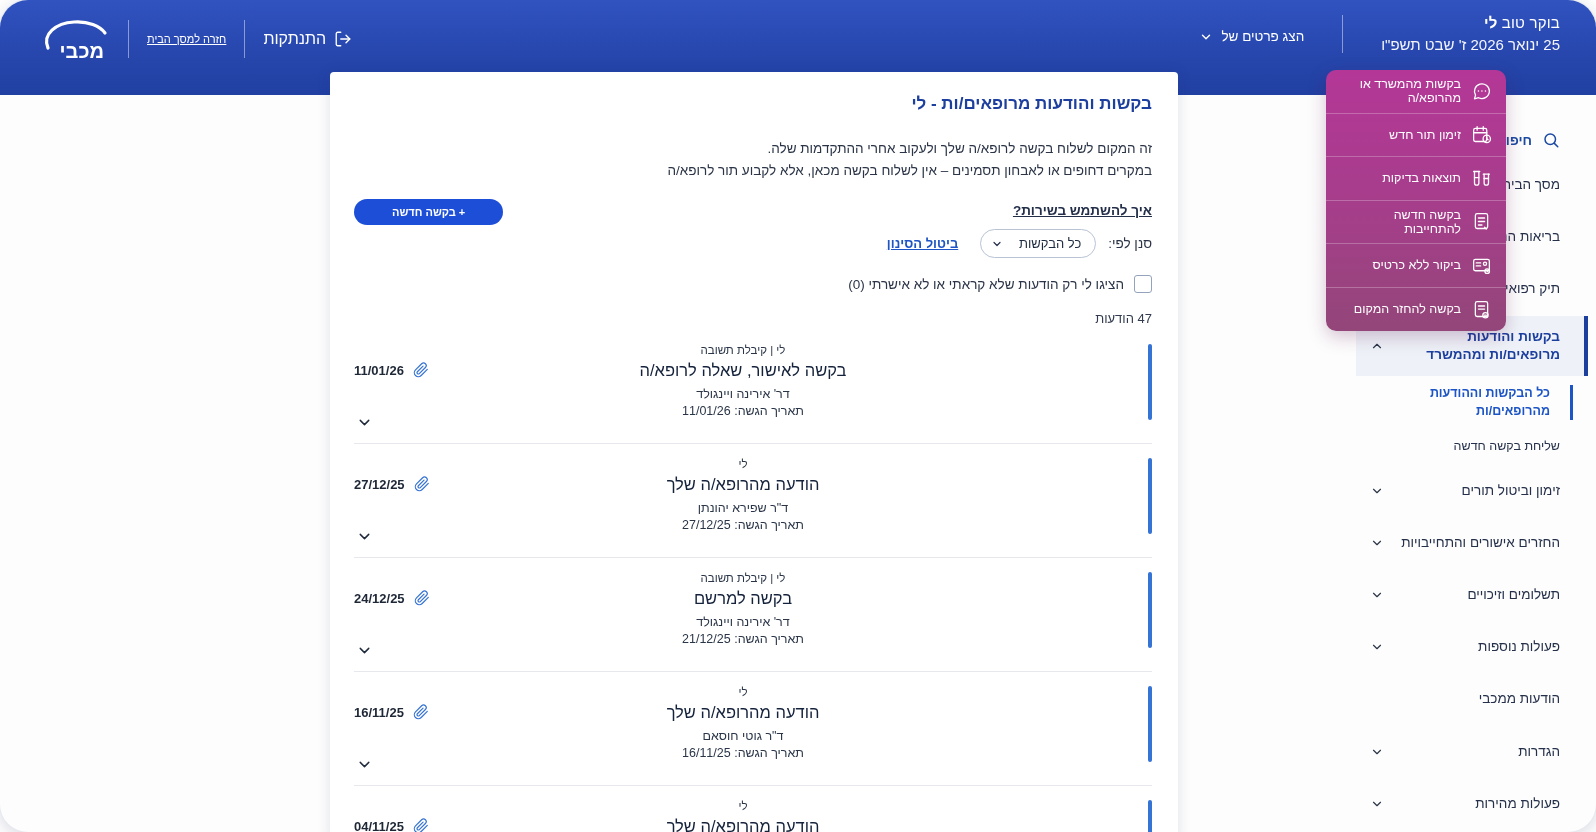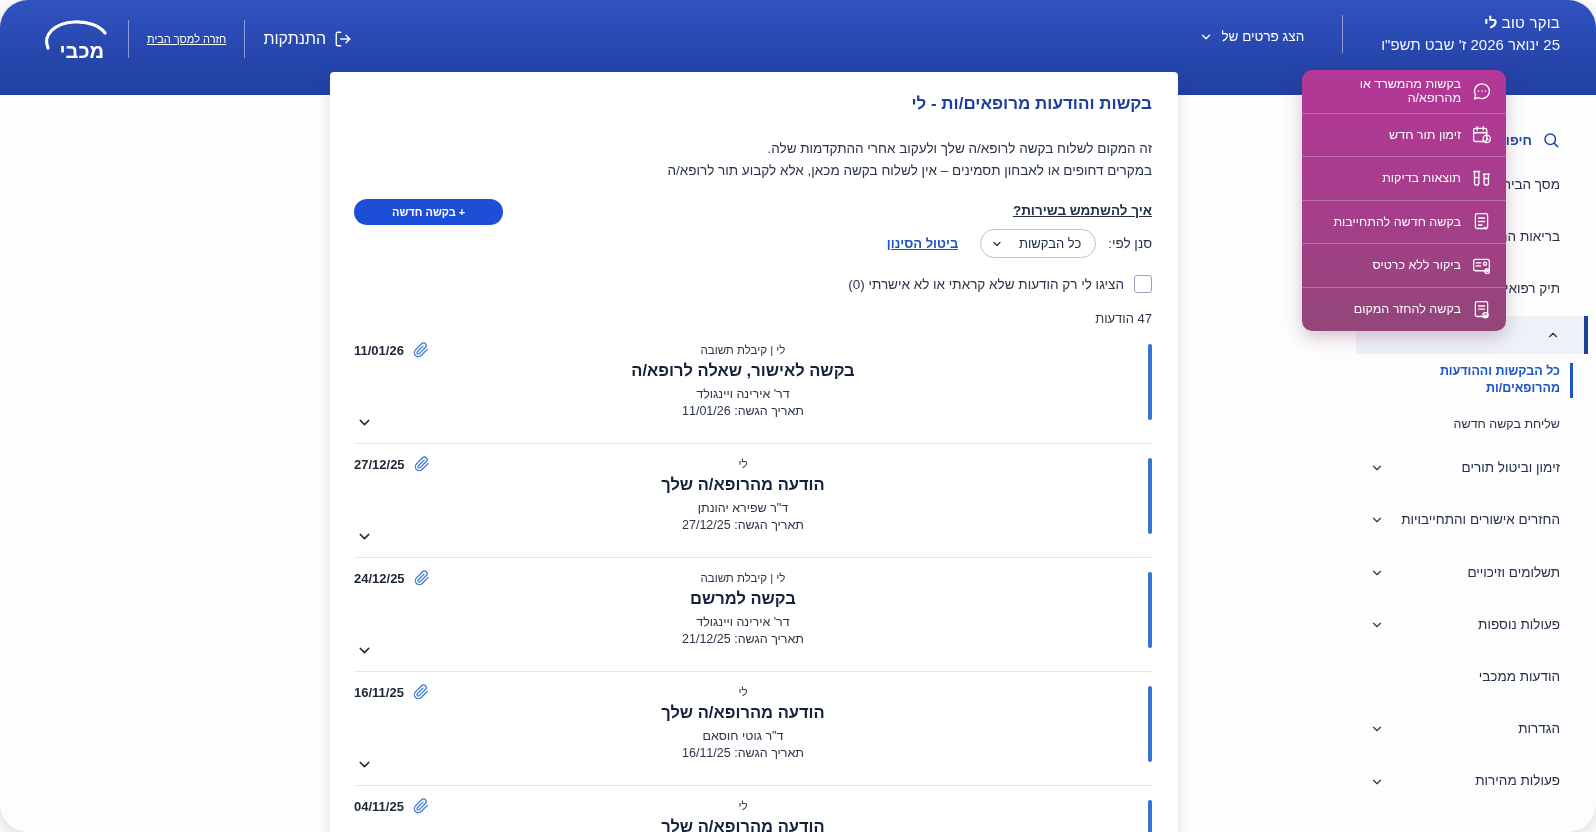--- a/index.html
+++ b/index.html
@@ -26,21 +26,21 @@
   .show-details { display:flex; align-items:center; gap:8px; font-size:13.5px; cursor:pointer; margin-top:6px; }
   .hleft { display:flex; align-items:center; gap:18px; margin-top:4px; }
   .hlink { font-size:11px; color:#fff; text-decoration:underline; cursor:pointer; }
   .logout { display:flex; align-items:center; gap:8px; font-size:16px; cursor:pointer; text-decoration:none; }
   .logo { position:relative; width:70px; height:42px; margin-left:10px; cursor:pointer; }
   .logo-text { position:absolute; right:6px; top:22px; font-size:20px; font-weight:bold; color:#fff; }
   .logo-swoosh { position:absolute; left:0; top:0; }
 
   
   .quick-menu {
-    position:absolute; top:70px; left:1291px; right:90px; width:204px;
+    position:absolute; top:70px; left:1291px; right:90px; width:180px;
     background:linear-gradient(180deg,#b43797 0%, #a53e8a 55%, #934679 100%);
     border-radius:10px; overflow:hidden; box-shadow:0 6px 18px rgba(90,20,80,.25);
     z-index:5;
   }
   .qm-item {
     display:flex; align-items:center; gap:10px; height:43.5px;
     padding:0 14px; color:#fff; font-size:12.5px; cursor:pointer;
     border-bottom:1px solid rgba(255,255,255,.25);
   }
   .qm-item:last-child { border-bottom:none; }
@@ -51,21 +51,21 @@
   .sb-search { display:flex; align-items:center; gap:10px; padding:10px 28px 10px 14px; color:#1c4aa3; font-weight:bold; cursor:pointer; }
   .sb-item { display:flex; align-items:center; justify-content:space-between; padding:17px 28px 17px 14px; cursor:pointer; }
   .sb-item .lbl { text-align:right; max-width:160px; line-height:1.35; }
   .sb-item.active {
     background:#eef2f8; color:#1c3f9e; font-weight:bold;
     border-left:none; box-shadow:inset -4px 0 0 #1c3f9e;
     padding-top:12px; padding-bottom:12px;
   }
   .sb-sub { padding:9px 28px 9px 14px; text-align:right; font-size:12.5px; cursor:pointer; line-height:1.4; }
   .sb-sub.active { color:#1d55c6; font-weight:bold; }
-  .sb-sub.active .lbl { display:inline-block; border-left:none; border-right:3px solid #1d55c6; padding-right:10px; margin-right:-13px; max-width:150px; }
+  .sb-sub.active .lbl { display:inline-block; border-left:none; border-right:3px solid #1d55c6; padding-right:20px; margin-right:-13px; max-width:150px; }
   .sb-sub .lbl { display:inline-block; max-width:160px; }
   .chev { flex:0 0 auto; }
 
   
   .card {
     position:absolute; top:72px; right:418px; left:330px; bottom:-10px;
     background:#fff; border-radius:4px; box-shadow:0 1px 14px rgba(25,40,95,.13);
     padding:22px 26px 0 24px; z-index:4;
   }
   .card-title { color:#1d3f9e; font-size:17px; font-weight:bold; }
@@ -88,24 +88,24 @@
   .cbx { width:18px; height:18px; border:1.5px solid #93a2bd; border-radius:3px; background:#fff; cursor:pointer; flex:0 0 auto; }
   .cbx-label { font-size:13.5px; color:#2b3547; }
   .msg-count { margin-top:18px; font-size:13px; color:#323c4e; }
 
   .msg-list { margin-top:4px; }
   .msg { position:relative; padding:14px 0 0; height:114px; border-bottom:1px solid #e6e8ed; }
   .msg:last-child { border-bottom:none; }
   .msg-bar { position:absolute; right:0; top:14px; width:4px; height:76px; background:#3573d4; border-radius:3px; }
   .msg-right { margin-right:20px; text-align:center; }
   .msg-status { font-size:11.5px; color:#2a3648; }
-  .msg-title { font-size:16.5px; font-weight:bold; color:#15223b; margin-top:5px; }
+  .msg-title { font-size:16.5px; font-weight:normal; color:#15223b; margin-top:5px; }
   .msg-doctor { font-size:12.5px; color:#2a3648; margin-top:7px; }
   .msg-submitted { font-size:12.5px; color:#2a3648; margin-top:3px; }
-  .msg-left { position:absolute; left:0; top:12px; direction:ltr; display:flex; align-items:center; gap:9px; }
+  .msg-left { position:absolute; left:0; top:32px; direction:ltr; display:flex; align-items:center; gap:9px; }
   .msg-date { font-size:13px; font-weight:bold; color:#1e2736; }
   .msg-chev { position:absolute; left:2px; bottom:12px; cursor:pointer; }
 
   svg { display:block; }
 </style>
 </head>
 <body>
 
 <div class="page">
 
@@ -225,20 +225,21 @@
     <div class="sb-item">
       <span class="lbl">בריאות הנפש</span>
     </div>
     <div class="sb-item">
       <span class="lbl">תיק רפואי</span>
       <svg class="chev" width="14" height="14" viewBox="0 0 24 24" fill="none" stroke="#2a3648" stroke-width="2" stroke-linecap="round" stroke-linejoin="round">
           <polyline points="6 9 12 15 18 9"></polyline>
         </svg>
     </div>
     <div class="sb-item active">
+      <span class="lbl">בקשות והודעות מרופאים/ות ומהמשרד</span>
       <svg class="chev" width="14" height="14" viewBox="0 0 24 24" fill="none" stroke="#2a3648" stroke-width="2" stroke-linecap="round" stroke-linejoin="round">
           <polyline points="6 15 12 9 18 15"></polyline>
         </svg>
     </div>
     <div class="sb-sub active">
       <span class="lbl">כל הבקשות וההודעות מהרופאים/ות</span>
     </div>
     <div class="sb-sub">
       <span class="lbl">שליחת בקשה חדשה</span>
     </div>

